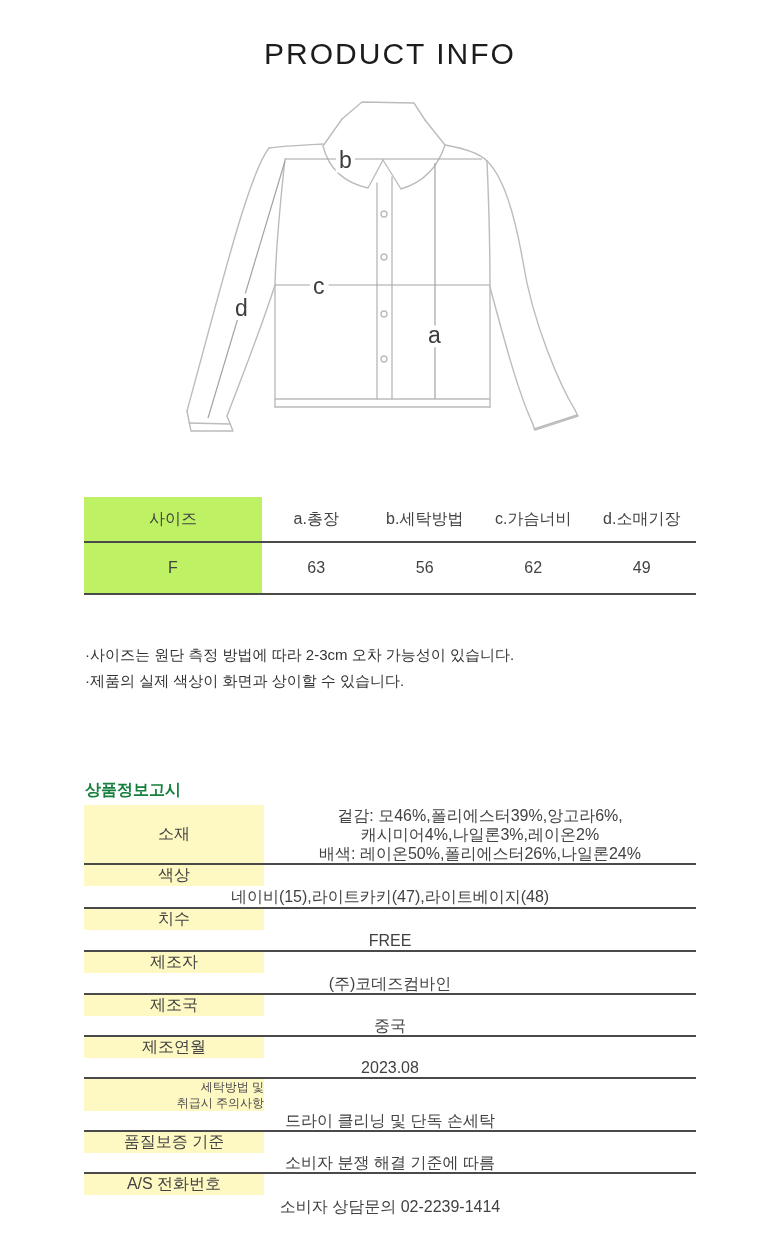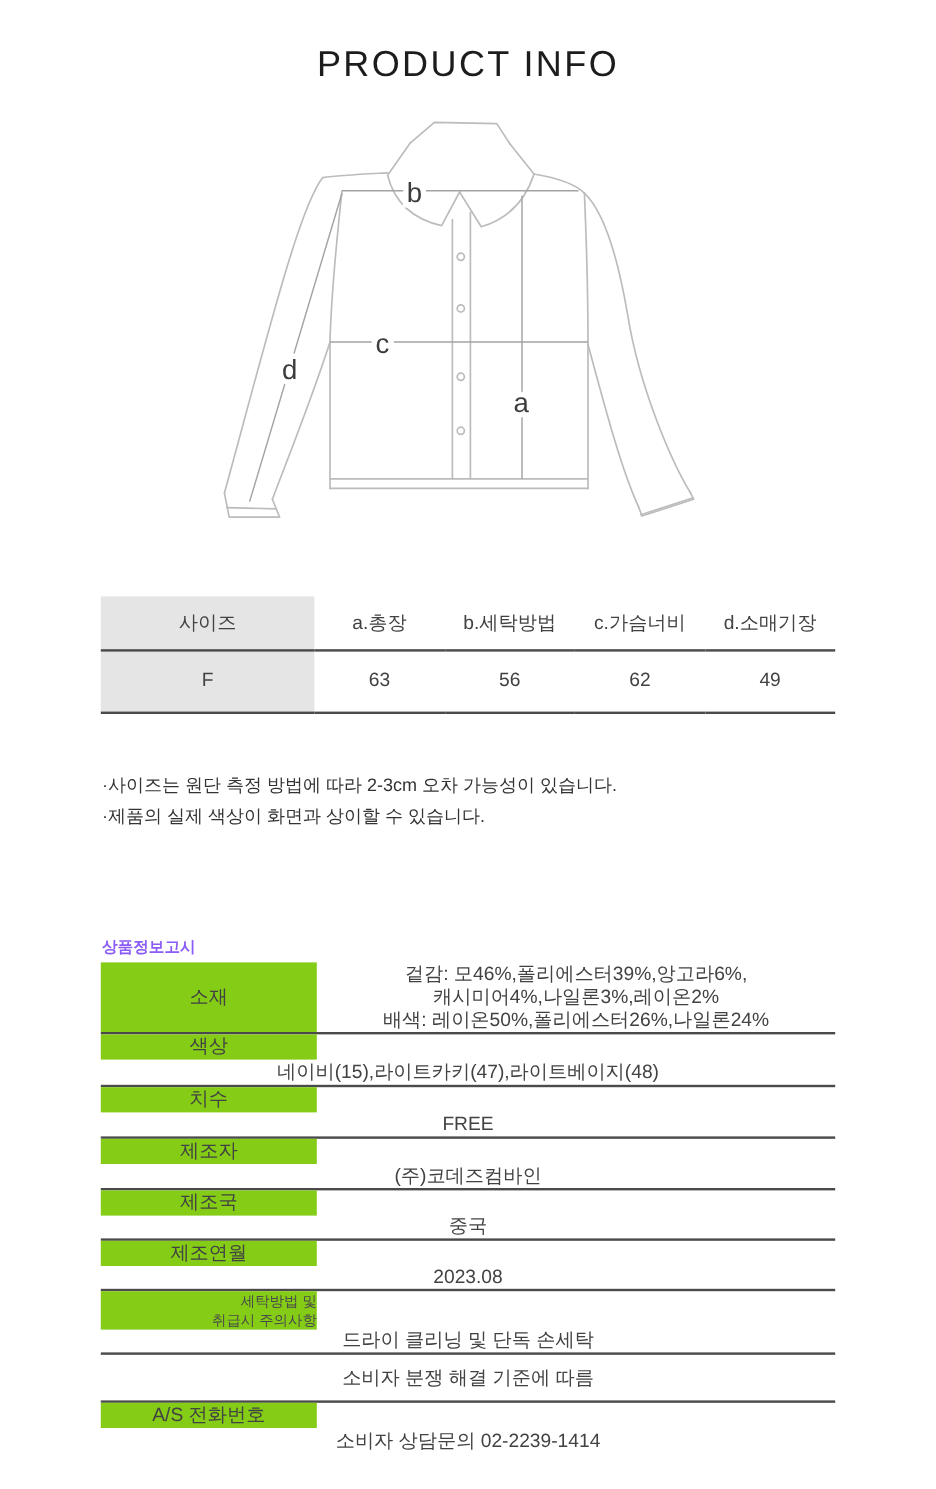--- a/index.html
+++ b/index.html
@@ -37,48 +37,48 @@
   .size-row { display: table-row; }
   .size-cell {
     display: table-cell;
     text-align: center;
     vertical-align: middle;
   }
   .size-head .size-cell { height: 45px; }
   .size-data .size-cell { height: 52px; }
   .size-head { border-bottom: 2px solid #4a4a4a; }
   .size-data { border-bottom: 2px solid #4a4a4a; }
-  .col-size { width: 178px; background: #e5e5e5; }
+  .col-size { width: 178px; background: #bef264; }
 
   
   .notes {
     margin: 47px 0 0 85px;
     font-size: 15px;
     line-height: 26px;
     color: #333333;
   }
 
   
   .info-heading {
     margin: 86px 0 4px 85px;
-    font-size: 13px;
+    font-size: 16px;
     font-weight: bold;
-    color: #8b5cf6;
+    color: #15803d;
   }
   .info-table {
     width: 612px;
     margin-left: 84px;
     font-size: 16px;
     color: #424242;
   }
   .info-row { display: flex; align-items: stretch; }
   .info-row + .info-row { border-top: 2px solid #4a4a4a; flex-direction: column; }
   .info-label {
     width: 180px;
-    background: #84cc16;
+    background: #fef9c3;
     display: flex;
     flex-direction: column;
     align-items: center;
     justify-content: center;
     text-align: center;
     flex-shrink: 0;
   }
   .info-value {
     flex: 1;
     display: flex;
@@ -235,20 +235,21 @@
 
     <div class="info-row row-wash">
       <div class="info-label small-label">
         <div>세탁방법 및</div>
         <div>취급시 주의사항</div>
       </div>
       <div class="info-value">드라이 클리닝 및 단독 손세탁</div>
     </div>
 
     <div class="info-row row-quality">
+      <div class="info-label">품질보증 기준</div>
       <div class="info-value">소비자 분쟁 해결 기준에 따름</div>
     </div>
 
     <div class="info-row row-as">
       <div class="info-label">A/S 전화번호</div>
       <div class="info-value">소비자 상담문의 02-2239-1414</div>
     </div>
 
   </div>
 

